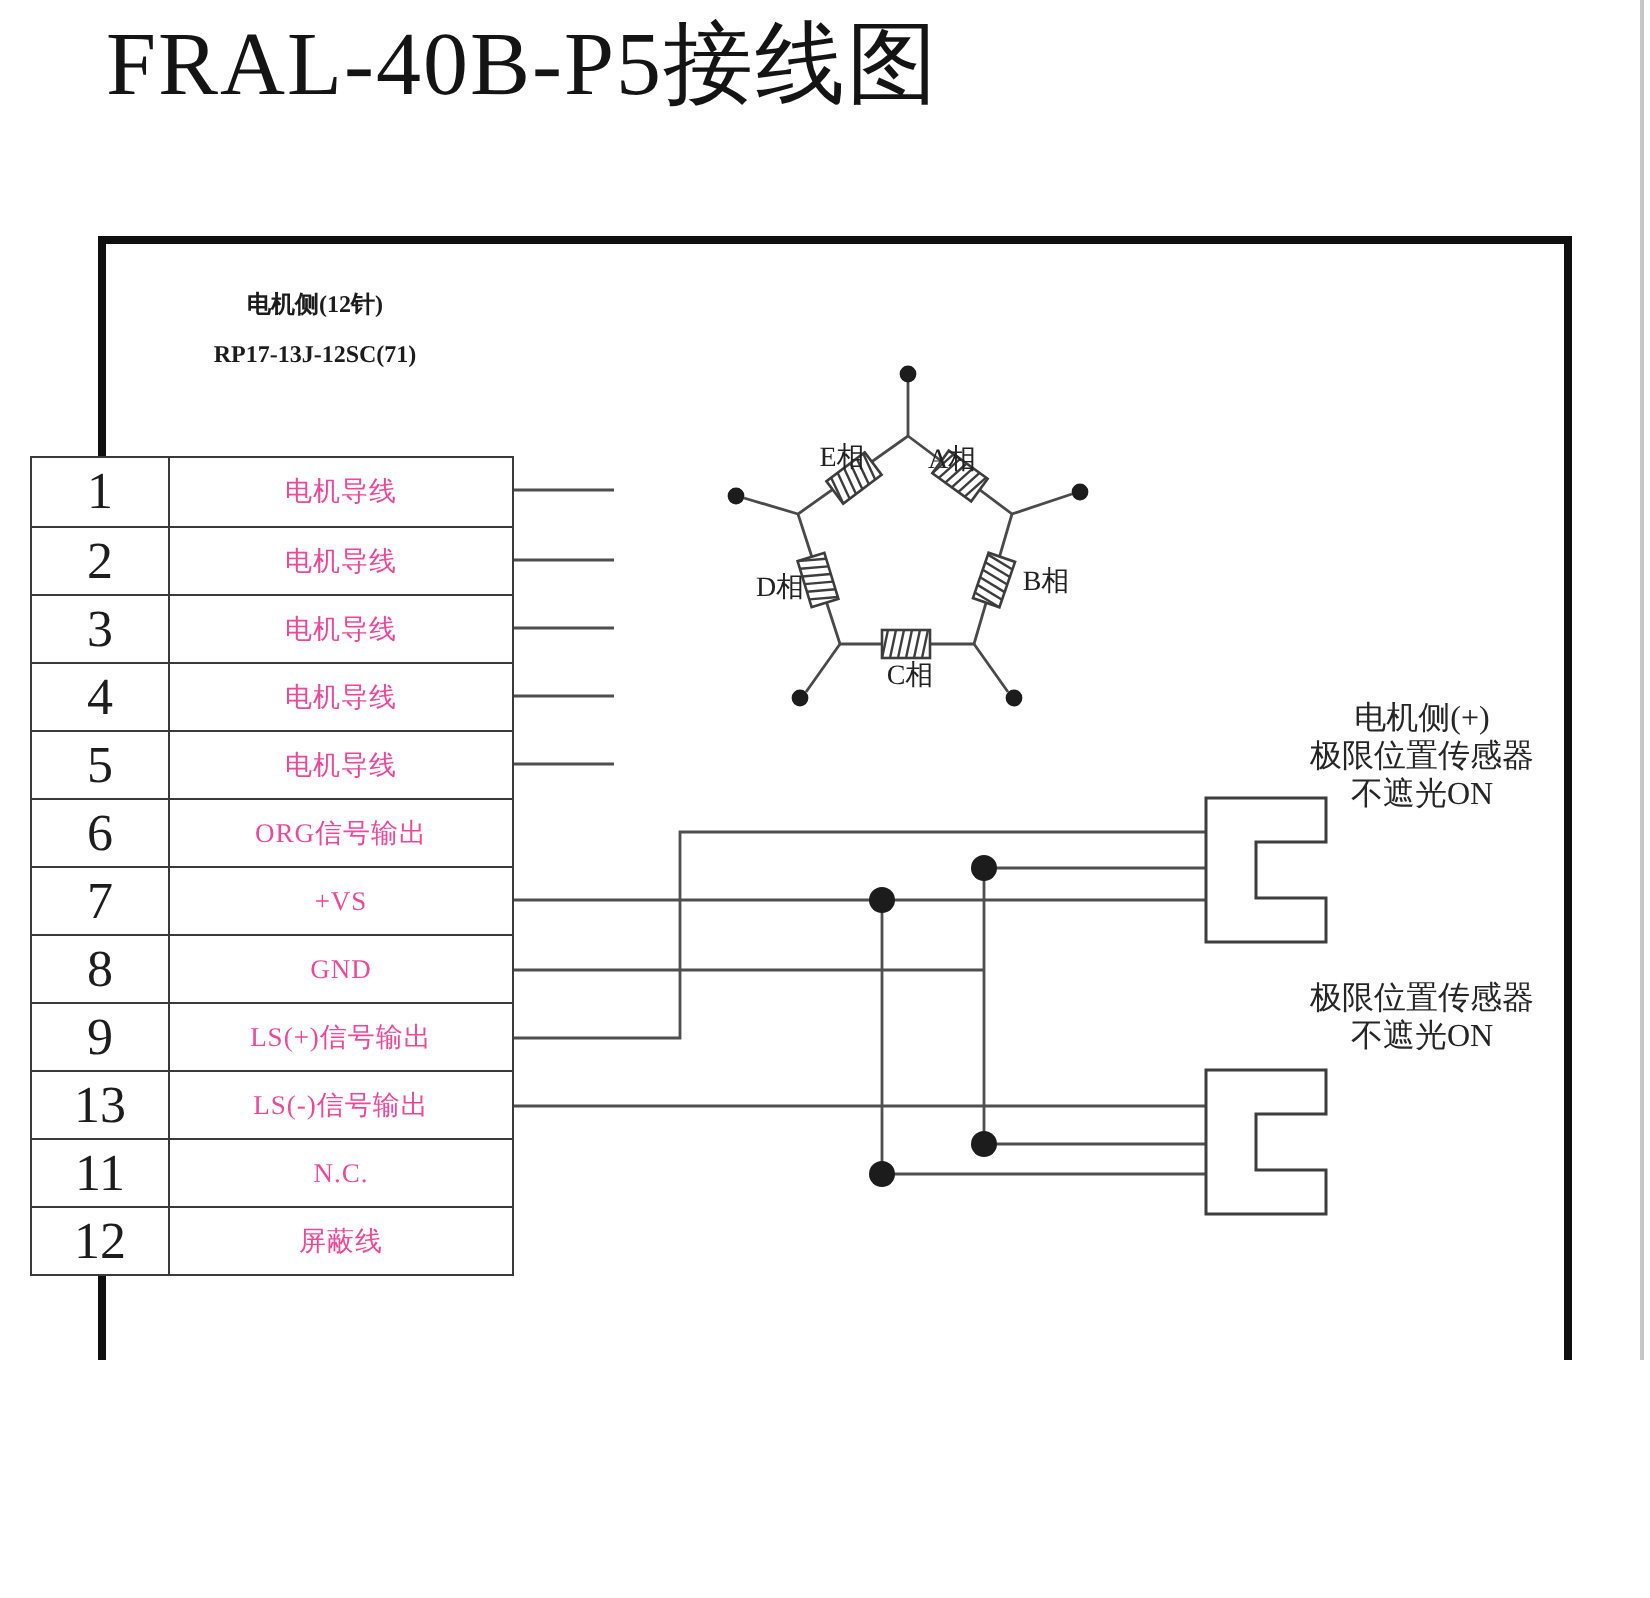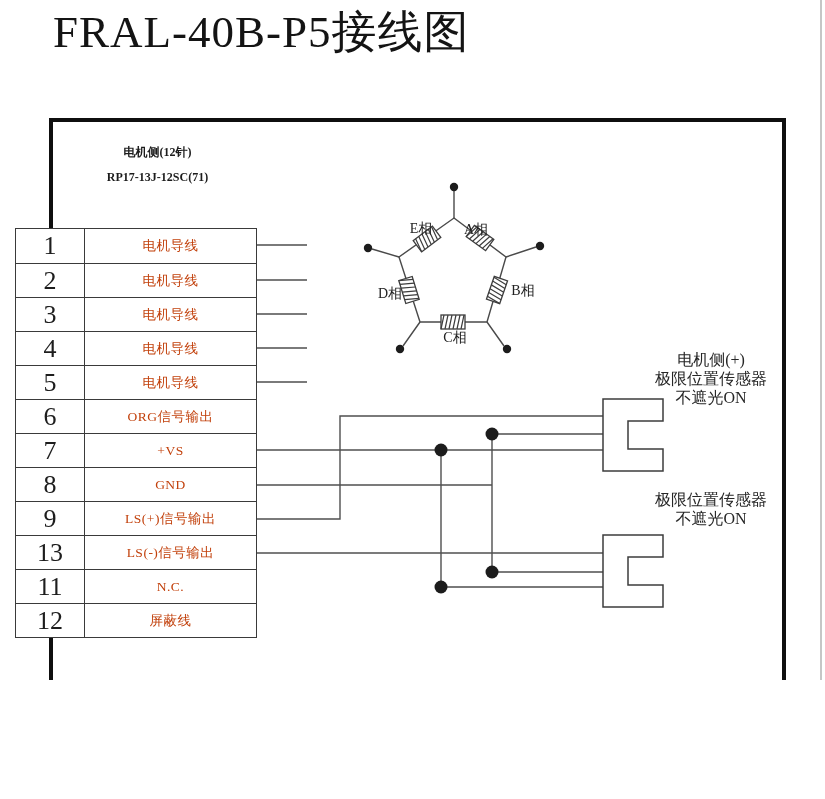--- a/index.html
+++ b/index.html
@@ -33,21 +33,21 @@
     display:grid;grid-template-rows:repeat(12,1fr);
   }
   .pin-row{display:grid;grid-template-columns:69px 1fr;border-top:1.6px solid #3a3a3a;}
   .pin-row:first-child{border-top:none;}
   .pin-num{
     border-right:1.6px solid #3a3a3a;display:flex;align-items:center;justify-content:center;
     font-size:26px;color:#1d1d1d;
   }
   .pin-label{
     display:flex;align-items:center;justify-content:center;
-    font-size:13.5px;color:#c2410c;letter-spacing:0.5px;white-space:nowrap;
+    font-size:13.5px;color:#ec4899;letter-spacing:0.5px;white-space:nowrap;
   }
   
   .phase-label{
     width:50px;text-align:center;font-size:14px;color:#222;white-space:nowrap;
   }
   
   .sensor-caption{
     width:166px;text-align:center;font-size:16px;line-height:19px;color:#262626;
   }
   .sensor-caption div{white-space:nowrap;}

